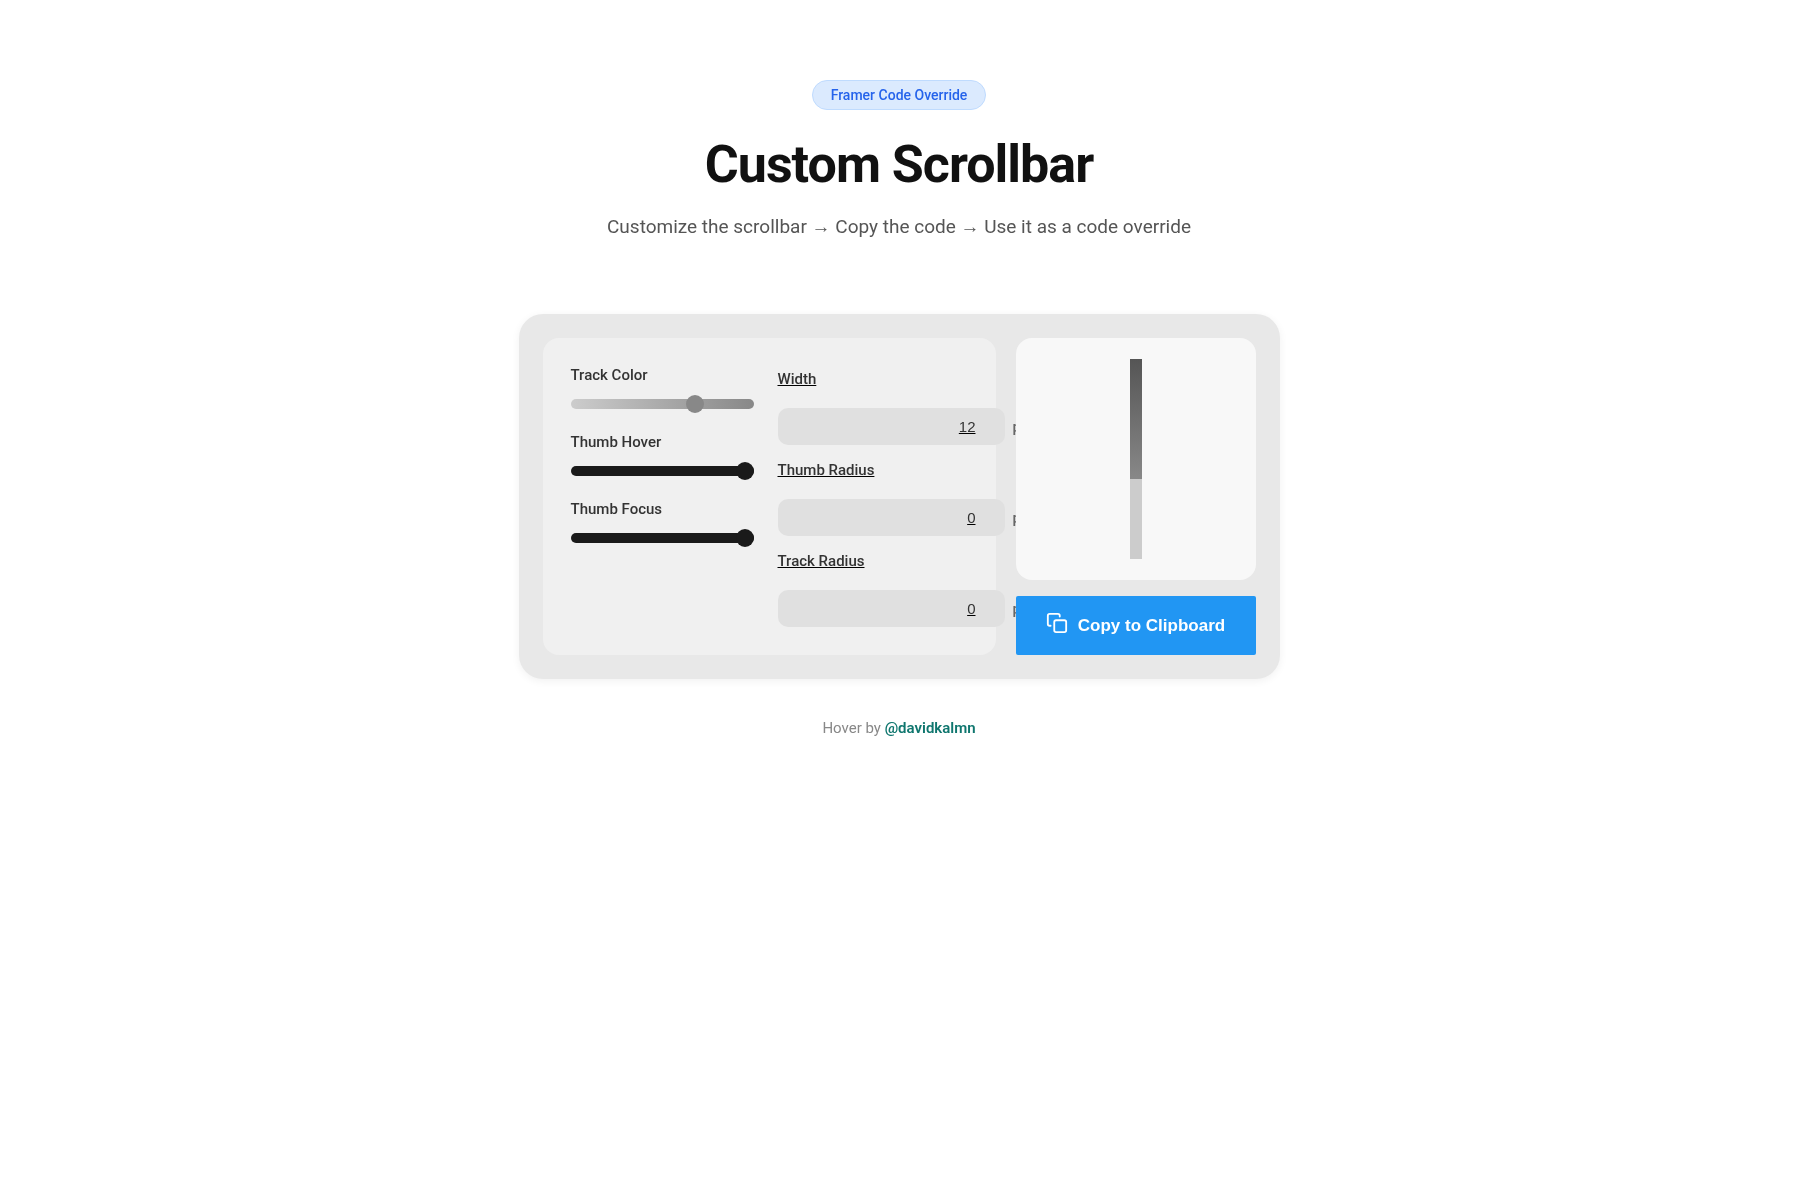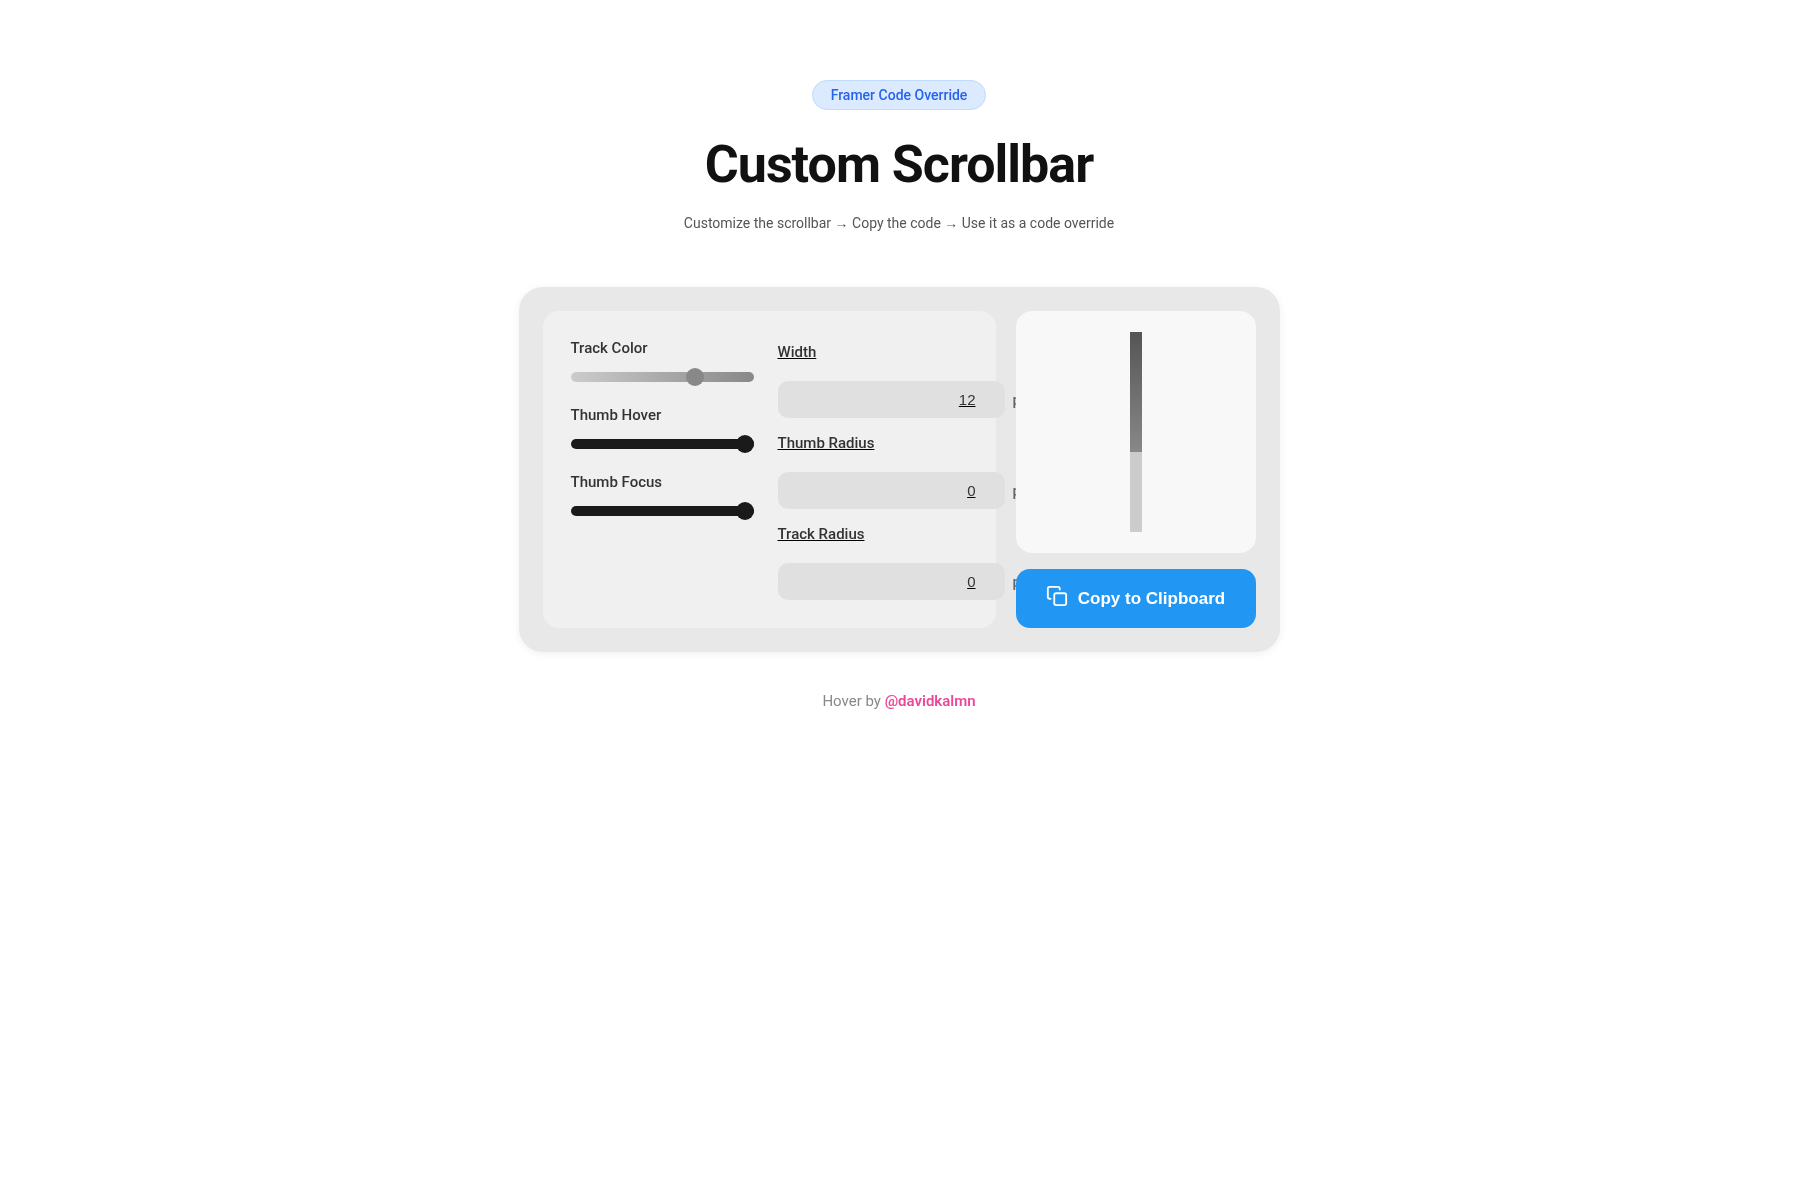--- a/index.html
+++ b/index.html
@@ -31,23 +31,23 @@
 
     .main-title {
       font-size: 52px;
       font-weight: 700;
       color: #111111;
       margin-bottom: 20px;
       letter-spacing: -1px;
     }
 
     .subtitle {
-      font-size: 14px;
+      font-size: 19px;
       color: #555555;
-      margin-bottom: 56px;
+      margin-bottom: 76px;
     }
 
     .card {
       background: #e8e8e8;
       border-radius: 24px;
       padding: 24px;
       display: flex;
       flex-direction: row;
       gap: 20px;
       width: 761px;
@@ -225,21 +225,21 @@
       background: linear-gradient(to bottom, #555555, #888888);
       border-radius: 0;
       position: absolute;
       top: 0;
     }
 
     .copy-button {
       background: #2196f3;
       color: white;
       border: none;
-      border-radius: 14px;
+      border-radius: 2px;
       padding: 16px 20px;
       font-size: 17px;
       font-weight: 600;
       cursor: pointer;
       display: flex;
       align-items: center;
       justify-content: center;
       gap: 10px;
       width: 100%;
       transition: background 0.2s;
@@ -249,21 +249,21 @@
       font-size: 20px;
     }
 
     .footer {
       margin-top: 40px;
       font-size: 15px;
       color: #888888;
     }
 
     .footer a {
-      color: #ec4899;
+      color: #0f766e;
       font-weight: 600;
       text-decoration: none;
     }
 
     .controls-row {
       display: flex;
       gap: 24px;
     }
 
     .left-controls {

